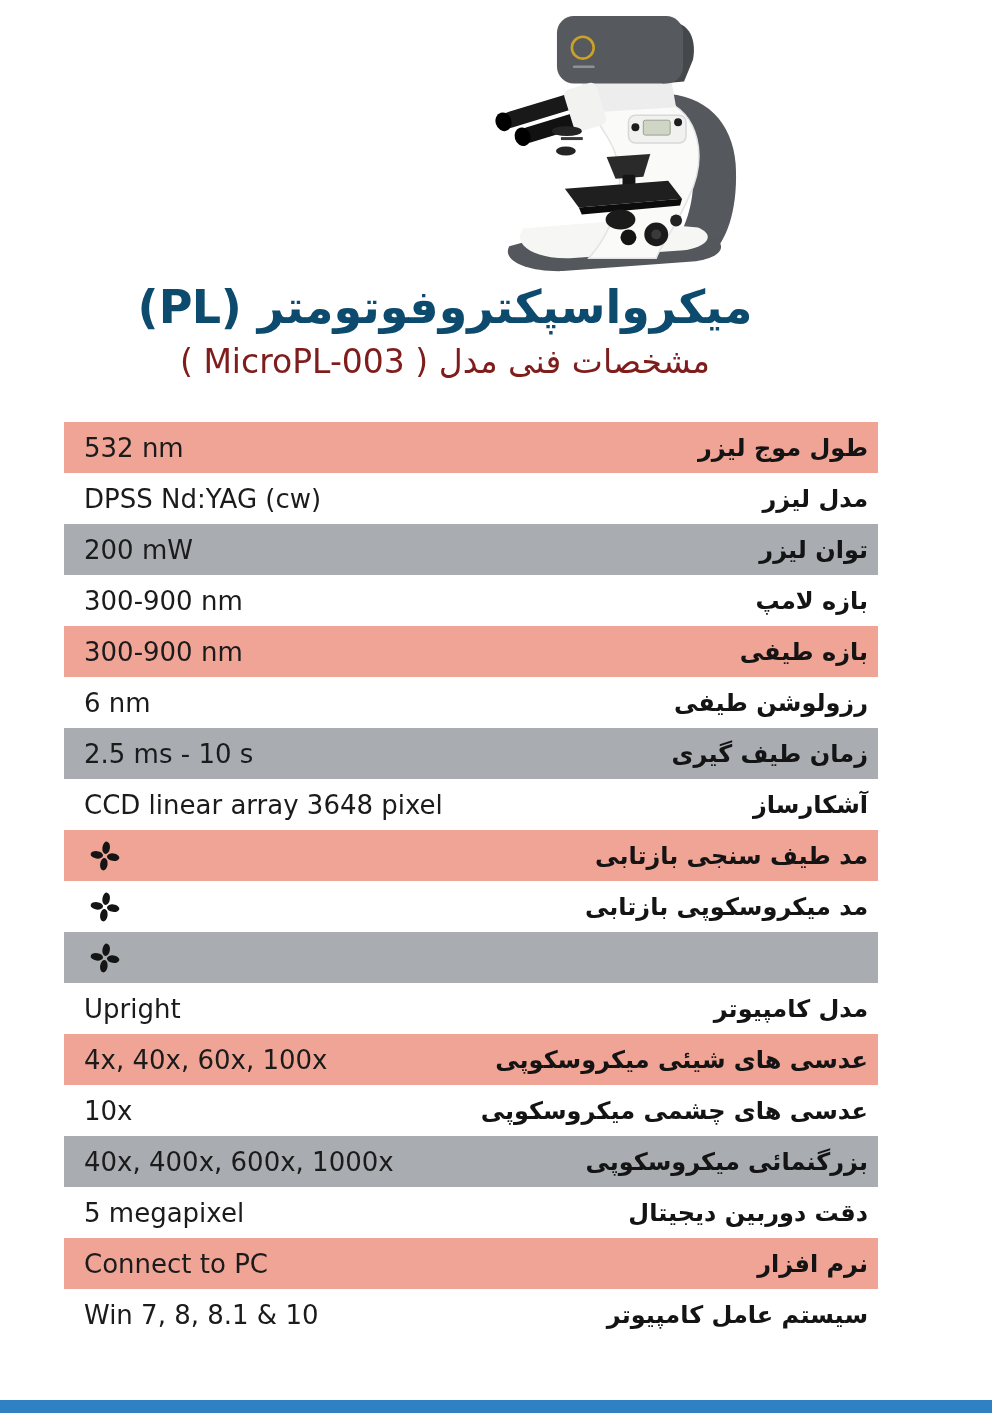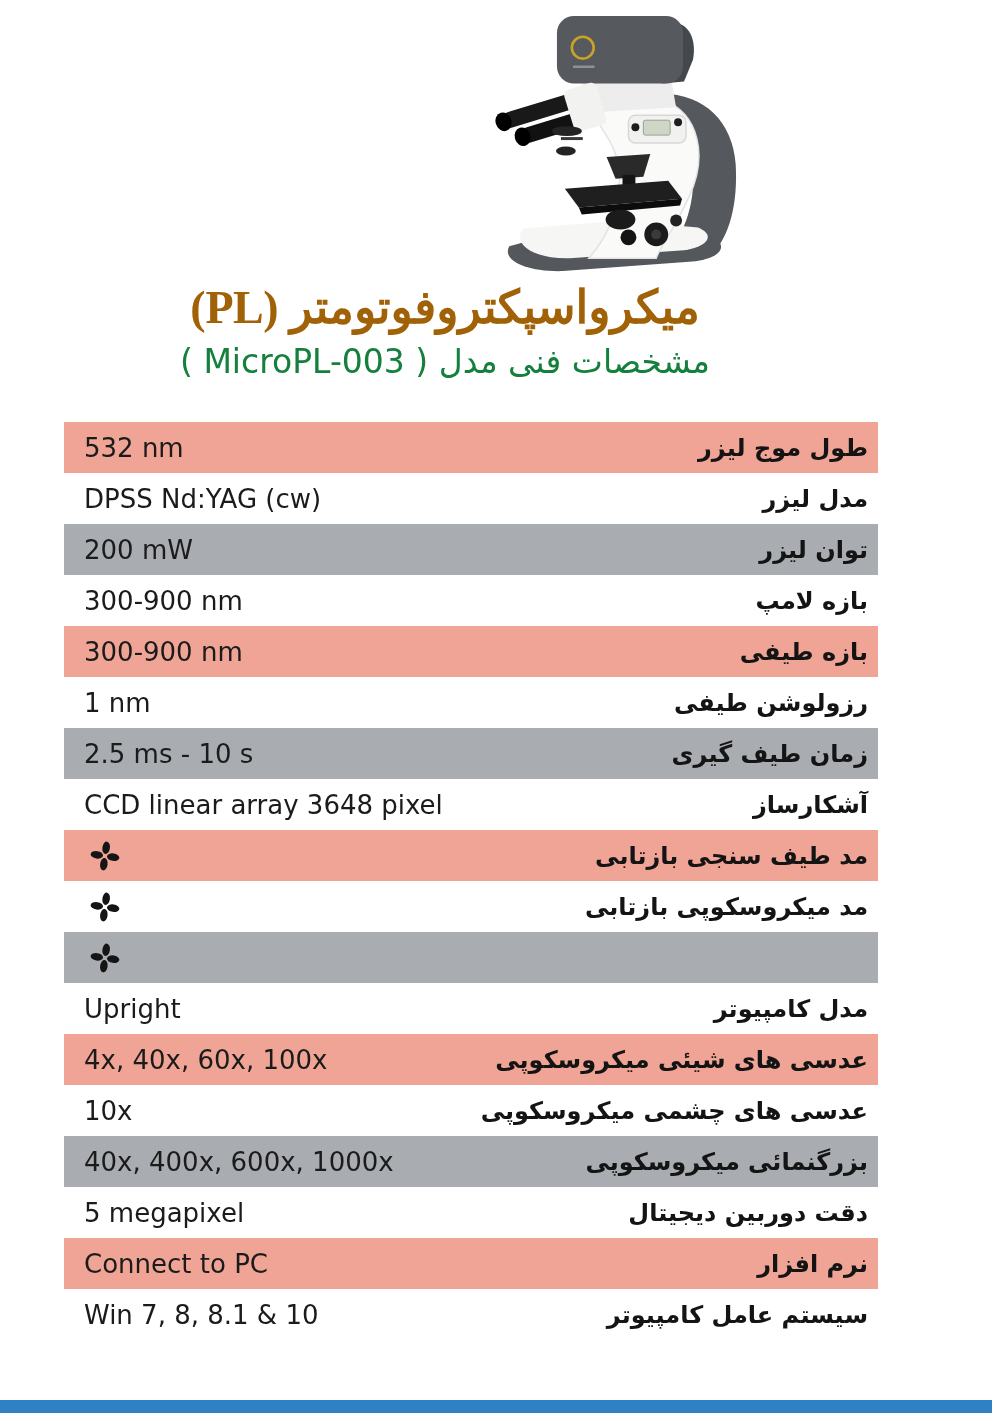--- a/index.html
+++ b/index.html
@@ -4,22 +4,22 @@
 <style>
   html,body{margin:0;padding:0;}
   body{background:#ffffff;font-family:"DejaVu Sans","Liberation Sans",sans-serif;}
   .page{position:relative;width:992px;height:1413px;background:#ffffff;overflow:hidden;}
 
   
   .hero{position:absolute;left:468px;top:10px;width:305px;height:278px;}
 
   
   .header{position:absolute;left:95px;top:280px;width:700px;text-align:center;}
-  .title{direction:rtl;font-size:46px;line-height:1.2;font-weight:800;color:#a16207;letter-spacing:-0.5px;font-family:Liberation Serif, serif;}
-  .subtitle{direction:rtl;font-size:33px;line-height:1.25;font-weight:400;color:#15803d;margin-top:6px;}
+  .title{direction:rtl;font-size:46px;line-height:1.2;font-weight:800;color:#0c4a6e;letter-spacing:-0.5px;}
+  .subtitle{direction:rtl;font-size:33px;line-height:1.25;font-weight:400;color:#7f1d1d;margin-top:6px;}
 
   
   .spec-table{position:absolute;left:64px;top:422px;width:814px;}
   .row{height:51px;display:flex;align-items:center;justify-content:space-between;
        padding:0 10px 0 20px;box-sizing:border-box;gap:40px;}
   .tone-salmon{background:#efa496;}
   .tone-gray{background:#a9acb1;}
   .tone-white{background:transparent;}
   .cell.value{font-size:26px;color:#1b1b1b;direction:ltr;white-space:nowrap;}
   .cell.label{font-size:24px;font-weight:700;color:#141414;direction:rtl;white-space:nowrap;}
@@ -110,21 +110,21 @@
     <div class="cell value">300-900 nm</div>
     <div class="cell label">بازه لامپ</div>
   </div>
 
   <div class="row tone-salmon">
     <div class="cell value">300-900 nm</div>
     <div class="cell label">بازه طیفی</div>
   </div>
 
   <div class="row tone-white">
-    <div class="cell value">1 nm</div>
+    <div class="cell value">6 nm</div>
     <div class="cell label">رزولوشن طیفی</div>
   </div>
 
   <div class="row tone-gray">
     <div class="cell value">2.5 ms - 10 s</div>
     <div class="cell label">زمان طیف گیری</div>
   </div>
 
   <div class="row tone-white">
     <div class="cell value">CCD linear array 3648 pixel</div>

